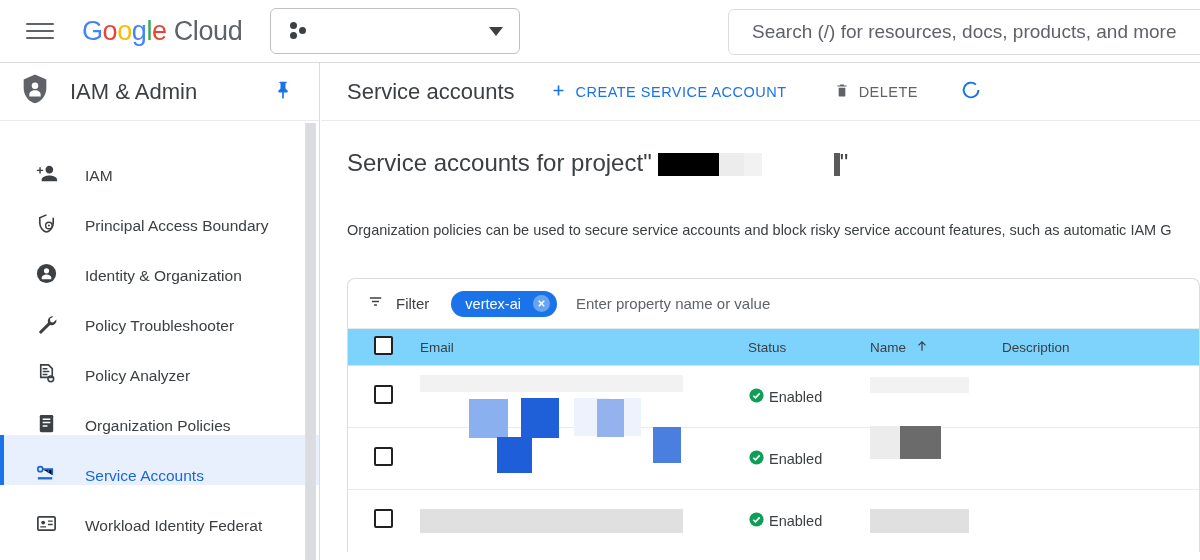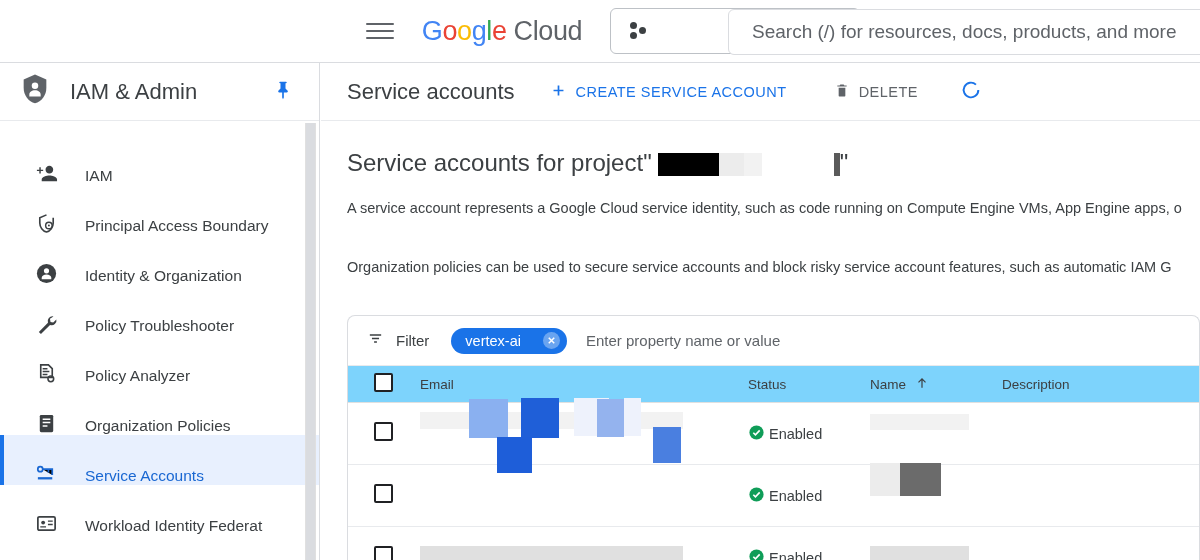--- a/index.html
+++ b/index.html
@@ -9,21 +9,21 @@
     font-family: "Liberation Sans", sans-serif;
     overflow: hidden;
   }
 
   
   .topbar {
     position: absolute; top: 0; left: 0;
     width: 1200px; height: 63px;
     background: #ffffff;
     border-bottom: 1px solid #dadce0;
-    display: flex; align-items: center; justify-content: center;
+    display: flex; align-items: center;
   }
   .hamburger {
     margin-left: 26px; width: 30px; height: 30px;
     display: flex; flex-direction: column; justify-content: center; gap: 5px;
     cursor: pointer;
   }
   .hamburger span { display: block; height: 2px; width: 28px; background: #5f6368; border-radius: 1px; }
 
   .logo { margin-left: 26px; font-size: 27px; letter-spacing: -0.4px; white-space: nowrap; }
   .logo .g1 { color: #4285F4; } .logo .o1 { color: #EA4335; }
@@ -115,21 +115,21 @@
 
   .card {
     margin-top: 40px; margin-right: 0;
     border: 1px solid #dadce0; border-top-left-radius: 8px; border-top-right-radius: 8px;
     border-bottom: none; overflow: hidden;
   }
   .filterbar { height: 49px; display: flex; align-items: center; padding-left: 18px; }
   .filter-label { font-size: 15px; color: #3c4043; margin-left: 11px; }
   .chip {
     margin-left: 22px; height: 26px; border-radius: 13px; background: #1a73e8;
-    display: flex; align-items: center; padding: 0 7px 0 14px; gap: 22px;
+    display: flex; align-items: center; padding: 0 7px 0 14px; gap: 12px;
     color: #fff; font-size: 14.5px; cursor: pointer;
   }
   .chip-x {
     width: 17px; height: 17px; border-radius: 50%; background: rgba(255,255,255,0.35);
     display: flex; align-items: center; justify-content: center;
   }
   .filter-input { margin-left: 19px; font-size: 15px; color: #5f6368; }
 
   table { width: 100%; border-collapse: collapse; table-layout: fixed; }
   thead th {
@@ -331,21 +331,20 @@
 
     <div class="proj-heading">
       <span>Service accounts for project </span>
       <span>"</span>
       <span class="redact" style="margin-left:6px">
         <span style="display:inline-block;width:61px;height:23px;background:#000000;vertical-align:middle"></span><span style="display:inline-block;width:25px;height:23px;background:#ececec;vertical-align:middle"></span><span style="display:inline-block;width:18px;height:23px;background:#f2f2f2;vertical-align:middle"></span><span style="display:inline-block;width:72px;height:23px;background:#ffffff;vertical-align:middle"></span><span style="display:inline-block;width:6px;height:23px;background:#5a5a5a;vertical-align:middle"></span>
       </span>
       <span>"</span>
     </div>
 
-    <div class="desc">A service account represents a Google Cloud service identity, such as code running on Compute Engine VMs, App Engine apps, o</div>
     <div class="desc second">Organization policies can be used to secure service accounts and block risky service account features, such as automatic IAM G</div>
 
     <div class="card">
 
       <div class="filterbar">
         <span>
           <svg width="19" height="17" viewBox="0 0 24 24">
               <path stroke="#3c4043" stroke-width="1.9" d="M4 7h16M7 12h10M10 17h4"></path>
             </svg>
         </span>

